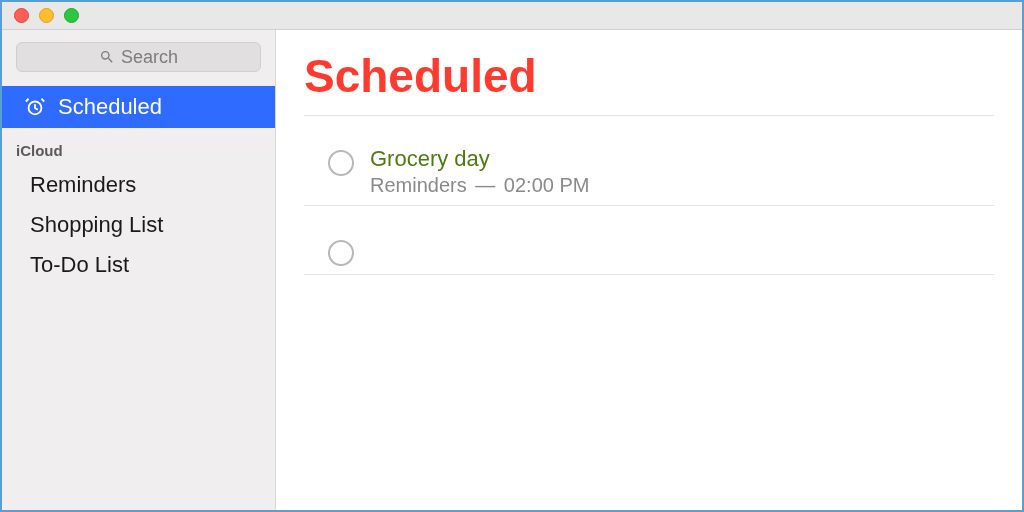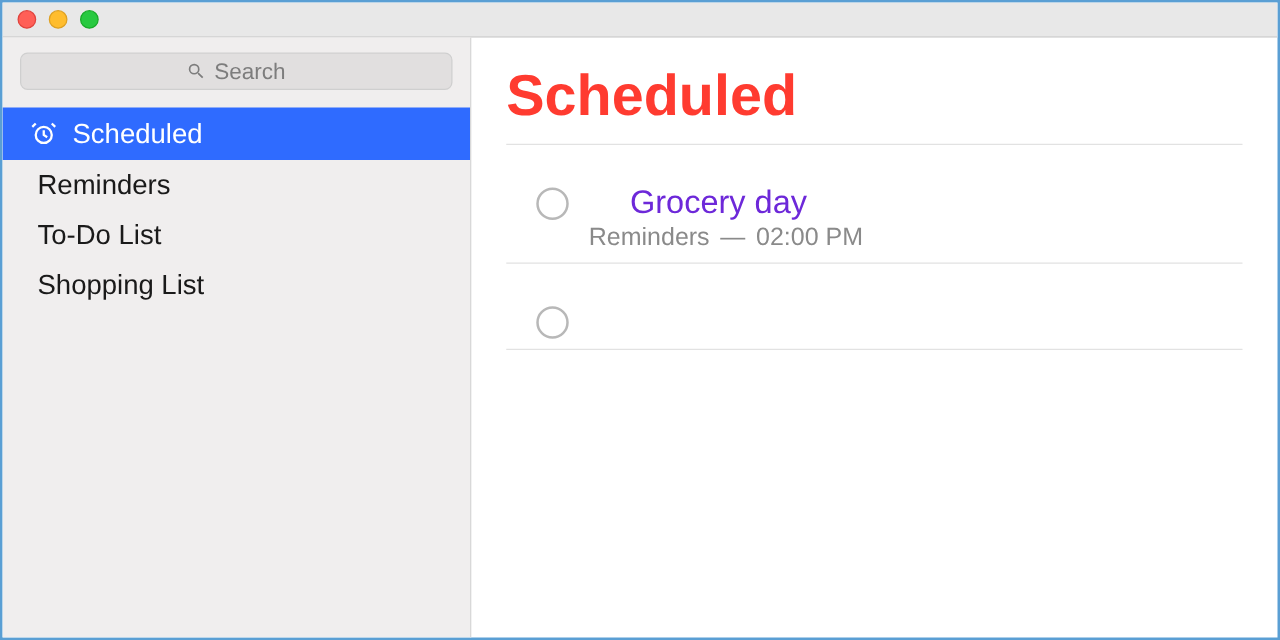--- a/index.html
+++ b/index.html
@@ -30,21 +30,21 @@
     }
     .tl-red { background: #ff5f57; border: 0.5px solid #e0443e; }
     .tl-yellow { background: #ffbd2e; border: 0.5px solid #dea123; }
     .tl-green { background: #28c940; border: 0.5px solid #1aab29; }
     .app-body {
       flex: 1;
       display: flex;
       min-height: 0;
     }
     .sidebar {
-      width: 375px;
+      width: 274px;
       background: #f0eeee;
       border-right: 1px solid #d8d8d8;
       display: flex;
       flex-direction: column;
       flex-shrink: 0;
     }
     .search-wrap {
       padding: 12px 14px 8px 14px;
     }
     .search-field {
@@ -127,23 +127,22 @@
     .checkbox {
       width: 26px;
       height: 26px;
       border: 2px solid #b8b8b8;
       border-radius: 50%;
       flex-shrink: 0;
       margin-top: 4px;
     }
     .reminder-body { flex: 1; }
     .reminder-title {
-      font-size: 26px;
-      color: #6d28d9;
-      margin-left: 33px;
+      font-size: 22px;
+      color: #4d7c0f;
     }
     .reminder-meta {
       font-size: 20px;
       color: #8a8a8a;
       margin-top: 2px;
     }
     .meta-sep { margin: 0 3px; }
   </style>
 </head>
 <body>
@@ -169,29 +168,30 @@
       <div class="sidebar-item selected">
         <svg class="alarm-icon-svg" viewBox="0 0 24 24">
           <circle cx="12" cy="13" r="7"></circle>
           <path d="M12 9v4l3 2"></path>
           <path d="M5 3L2 6"></path>
           <path d="M19 3l3 3"></path>
         </svg>
         <span>Scheduled</span>
       </div>
 
+      <div class="section-header">iCloud</div>
 
       <div class="list-item">
         <span>Reminders</span>
       </div>
       <div class="list-item">
+        <span>Shopping List</span>
+      </div>
+      <div class="list-item">
         <span>To-Do List</span>
-      </div>
-      <div class="list-item">
-        <span>Shopping List</span>
       </div>
     </div>
   </aside>
 
   <main class="main">
     <h1 class="page-title">Scheduled</h1>
 
     <div class="date-group">
       <div class="reminder-item">
         <div class="checkbox"></div>

